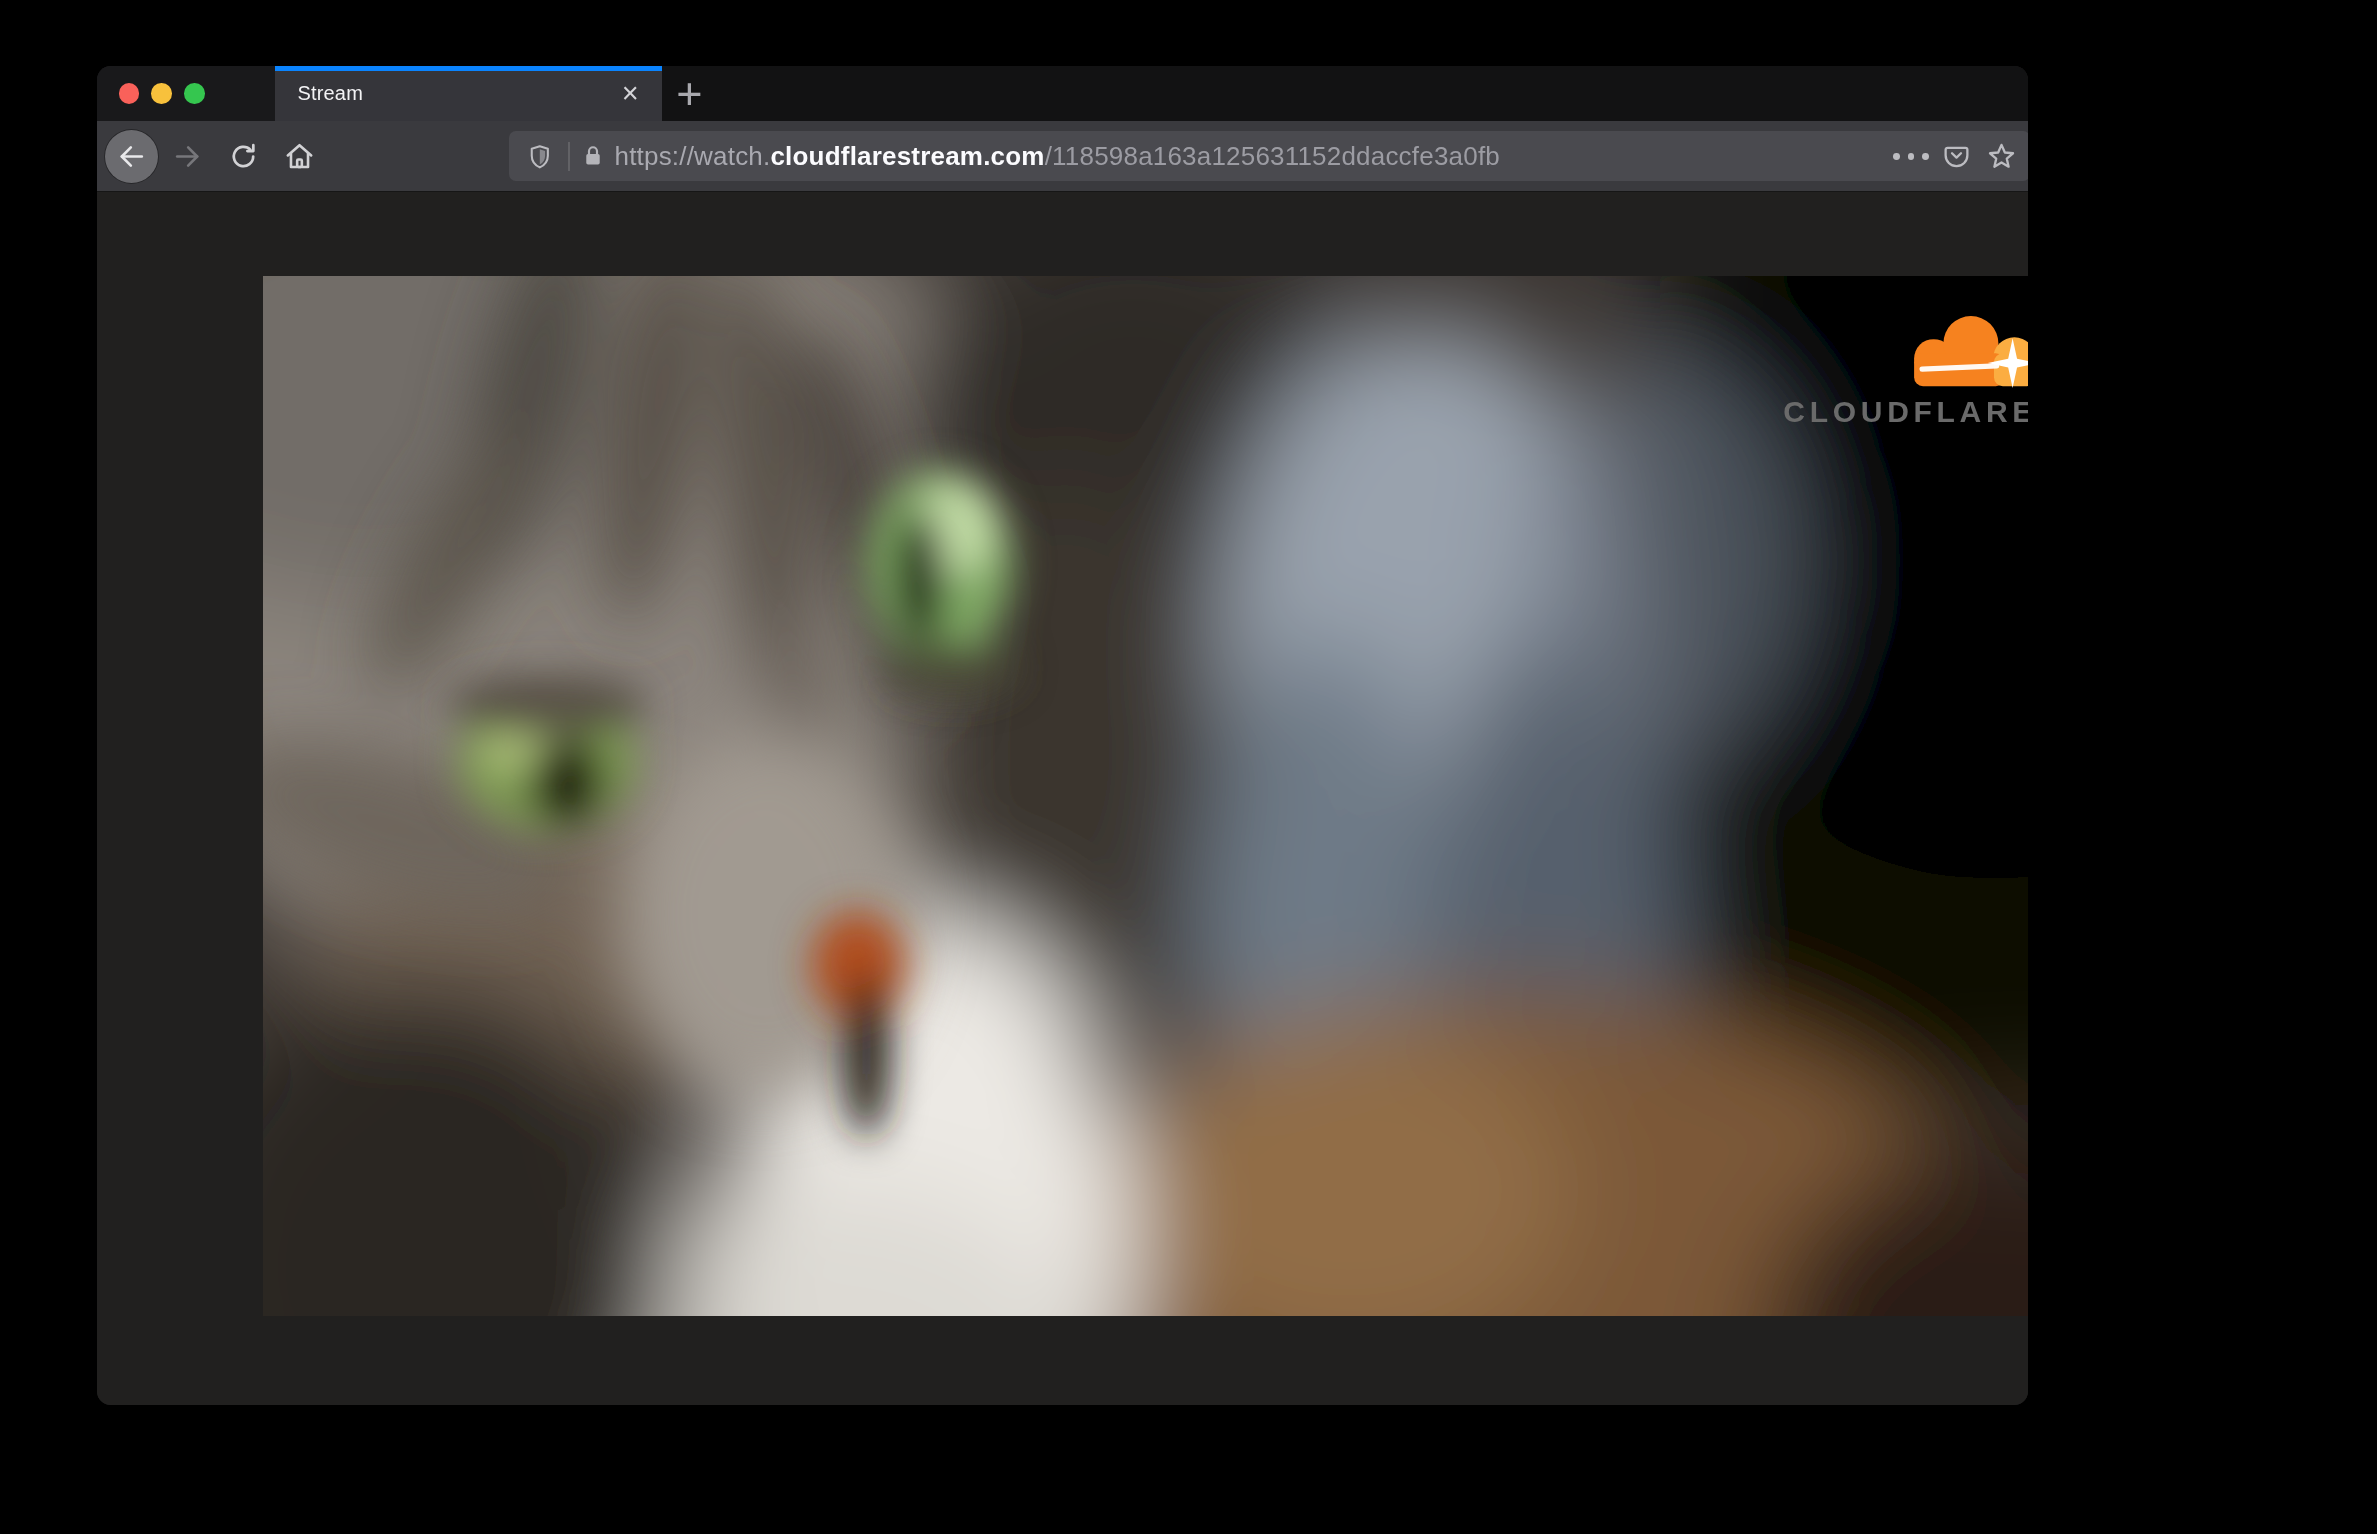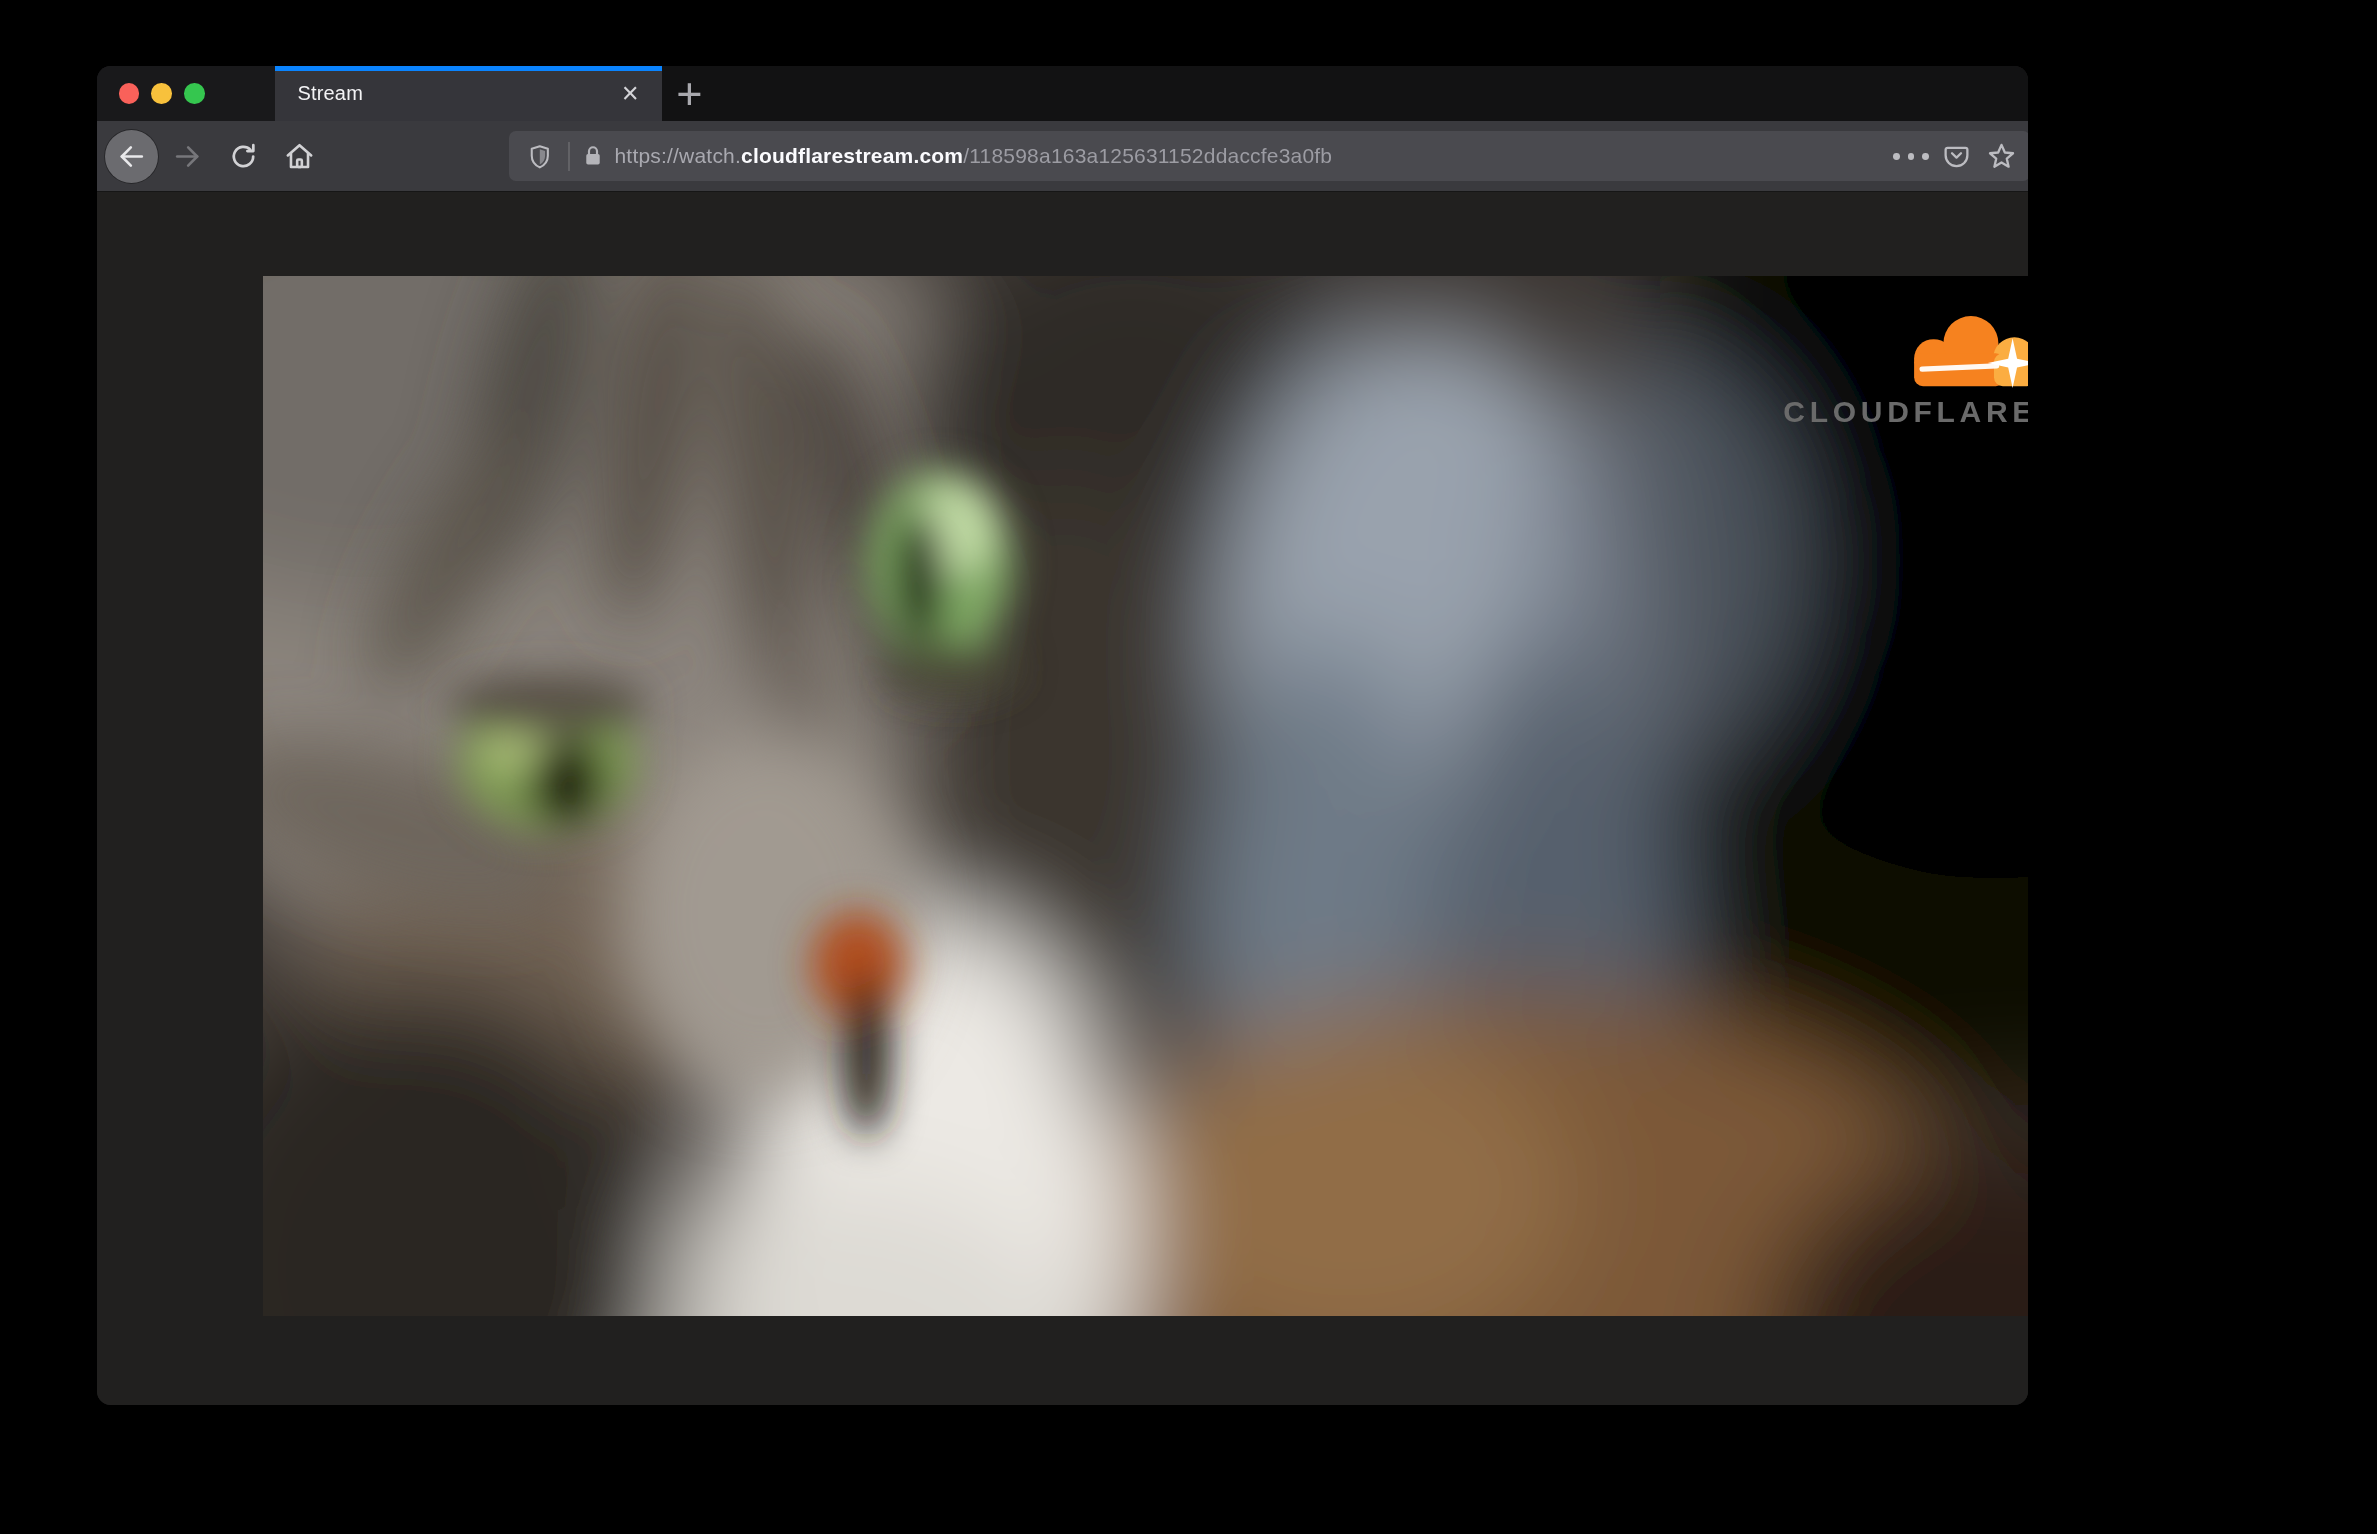--- a/index.html
+++ b/index.html
@@ -66,21 +66,21 @@
 
   .urlbar {
     position:absolute; left:412px; top:10.3px; width:1521px; height:50px;
     background:#4a4a4f; border-radius:6.9px; display:flex; align-items:center;
     padding:0 8.6px 0 10.3px; cursor:text;
   }
   .urlbar .sep {
     width:1.7px; height:29px; background:#626266; margin:0 10.3px 0 8.6px; flex:0 0 auto;
   }
   .url-text {
-    margin-left:8.6px; font-size:21px; white-space:nowrap; overflow:hidden; flex:1 1 auto;
+    margin-left:8.6px; font-size:26px; white-space:nowrap; overflow:hidden; flex:1 1 auto;
     letter-spacing:0.2px;
   }
   .url-scheme { color:#a9a9b0; }
   .url-domain { color:#fbfbfe; font-weight:700; }
   .url-path { color:#9c9ca3; }
   .urlbar-actions { display:flex; align-items:center; gap:5.2px; flex:0 0 auto; margin-left:10.3px; }
   .ubtn {
     width:40px; height:40px; border-radius:5.2px; display:flex; align-items:center; justify-content:center; cursor:pointer;
   }
   .dots { display:flex; gap:7.8px; }

